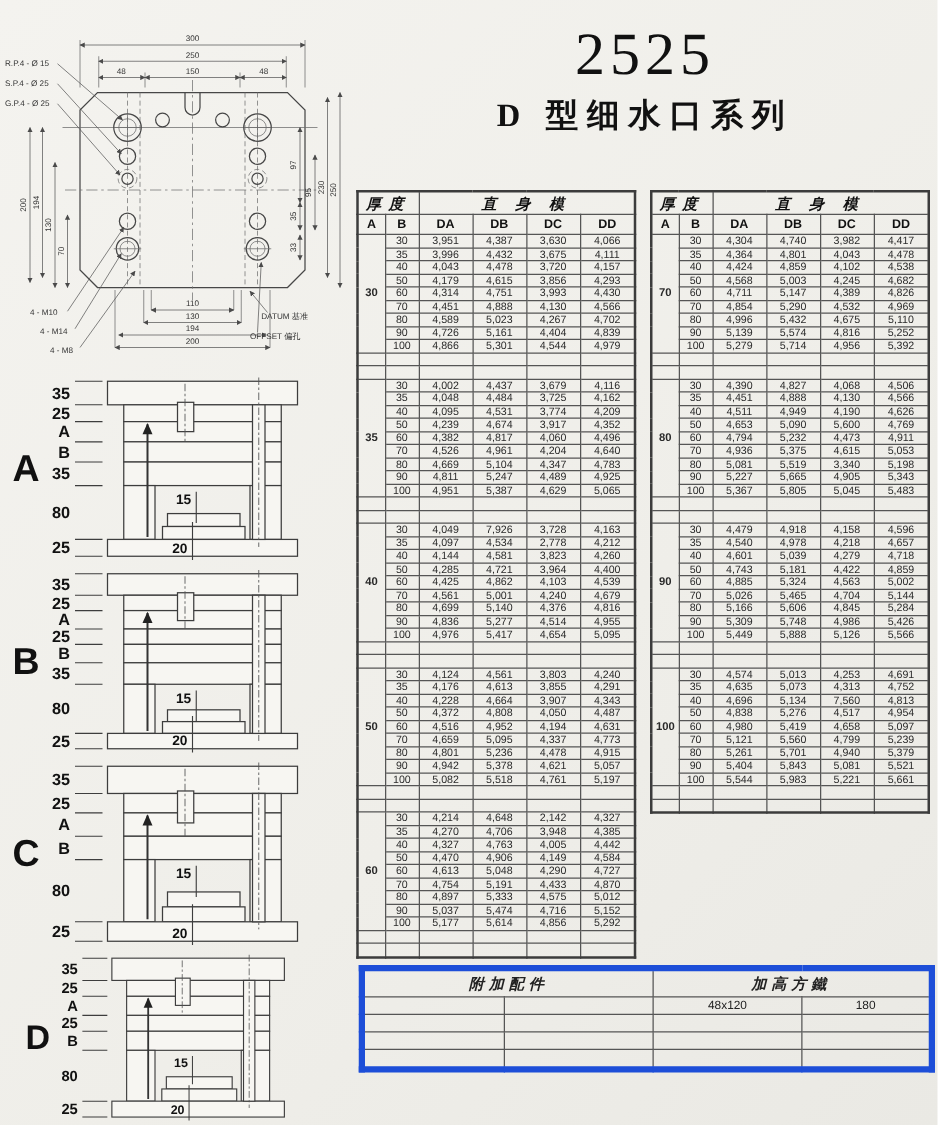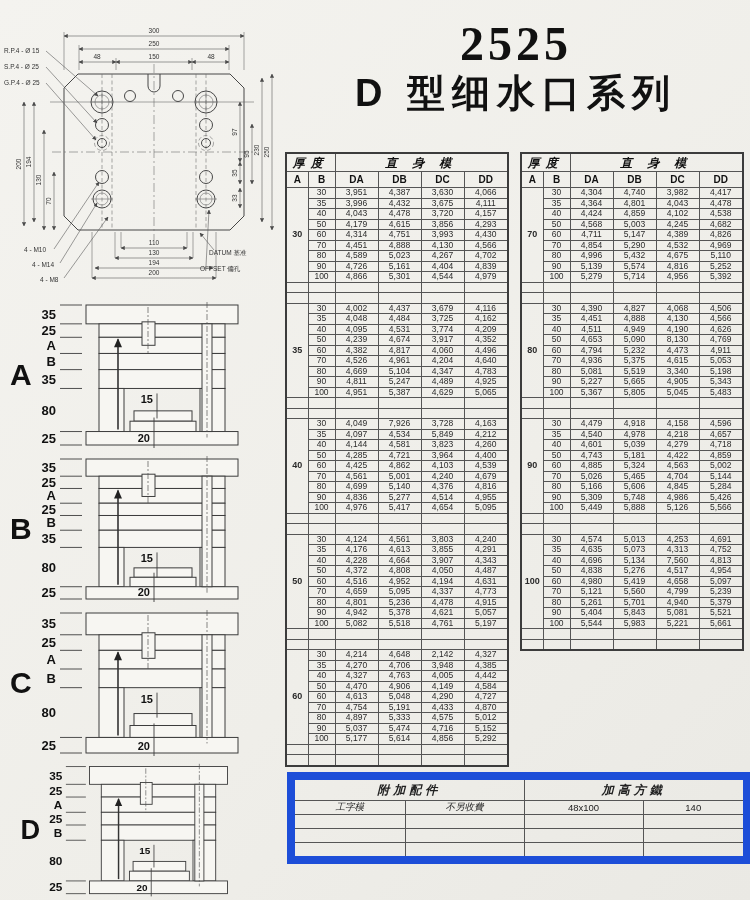--- a/index.html
+++ b/index.html
@@ -3,31 +3,31 @@
 <meta charset="utf-8">
 <style>
   html,body{margin:0;padding:0;}
   body{
     width:750px;height:900px;position:relative;overflow:hidden;
     background:linear-gradient(135deg,#f4f3ef 0%,#efeee9 60%,#eae9e4 100%);
     font-family:"Liberation Sans",sans-serif;color:#222;
   }
   
   .titleblock{position:absolute;left:288px;top:18px;width:456px;text-align:center;}
-  .model{font-family:"Liberation Serif",serif;font-weight:bold;font-size:48px;line-height:52px;letter-spacing:4px;color:#111;}
-  .series{font-family:Liberation Sans, sans-serif;font-weight:bold;font-size:38px;line-height:46px;letter-spacing:7px;color:#111;white-space:nowrap;}
+  .model{font-family:"Liberation Serif",serif;font-weight:normal;font-size:48px;line-height:52px;letter-spacing:4px;color:#111;}
+  .series{font-family:Liberation Serif, serif;font-weight:bold;font-size:26px;line-height:46px;letter-spacing:7px;color:#111;white-space:nowrap;}
   
   table.spec{position:absolute;border-collapse:collapse;table-layout:fixed;width:222px;border:2px solid #3c3c3c;}
   table.spec th,table.spec td{border:1px solid #555;padding:0;margin:0;text-align:center;overflow:hidden;
     font:8.5px/9.5px "Liberation Sans",sans-serif;color:#2b2b2b;height:9.5px;}
   table.spec thead tr.hrow1 th{font:italic bold 12px/16px "Liberation Serif",serif;height:17px;letter-spacing:6px;color:#111;}
   table.spec thead tr.hrow2 th{font:bold 10px/14px "Liberation Sans",sans-serif;height:15px;color:#111;}
   table.spec td.acell{font-weight:bold;font-size:9px;}
   
-  table.acc{position:absolute;border-collapse:collapse;table-layout:fixed;border:8px solid #1d4ed8;background:transparent;}
+  table.acc{position:absolute;border-collapse:collapse;table-layout:fixed;border:5px solid #1d4ed8;background:transparent;}
   table.acc th,table.acc td{border:1px solid #555;padding:0;text-align:center;overflow:hidden;color:#222;}
   table.acc th{font:italic bold 12px/19px "Liberation Serif",serif;height:20px;letter-spacing:4px;}
   table.acc td{font:9.5px/13px "Liberation Sans",sans-serif;height:13px;}
   table.acc td.cjk{font:italic 9.5px/13px "Liberation Serif",serif;}
   
   .dia{position:absolute;left:2px;width:244px;}
   .dletter{font:bold 30px "Liberation Sans",sans-serif;fill:#111;}
   .dlab{font:bold 13px "Liberation Sans",sans-serif;fill:#111;}
   .ilab{font:bold 11px "Liberation Sans",sans-serif;fill:#111;}
   .pl{fill:#f7f6f2;stroke:#3d3d3d;stroke-width:1;}
@@ -358,21 +358,21 @@
         <td>30</td>
         <td>4,049</td>
         <td>7,926</td>
         <td>3,728</td>
         <td>4,163</td>
       </tr>
       <tr>
         <td>35</td>
         <td>4,097</td>
         <td>4,534</td>
-        <td>5,849</td>
+        <td>2,778</td>
         <td>4,212</td>
       </tr>
       <tr>
         <td>40</td>
         <td>4,144</td>
         <td>4,581</td>
         <td>3,823</td>
         <td>4,260</td>
       </tr>
       <tr>
@@ -719,21 +719,21 @@
         <td>40</td>
         <td>4,511</td>
         <td>4,949</td>
         <td>4,190</td>
         <td>4,626</td>
       </tr>
       <tr>
         <td>50</td>
         <td>4,653</td>
         <td>5,090</td>
-        <td>8,130</td>
+        <td>5,600</td>
         <td>4,769</td>
       </tr>
       <tr>
         <td>60</td>
         <td>4,794</td>
         <td>5,232</td>
         <td>4,473</td>
         <td>4,911</td>
       </tr>
       <tr>
@@ -1104,37 +1104,37 @@
       <col style="width:104px">
     </colgroup>
   <thead>
     <tr>
       <th colspan="2">附加配件</th>
       <th colspan="2">加高方鐵</th>
     </tr>
   </thead>
   <tbody>
       <tr>
-        <td class="cjk">工字模</td>
-        <td class="cjk">不另收費</td>
-        <td>48x100</td>
-        <td>140</td>
-      </tr>
-      <tr>
         <td class="cjk"></td>
         <td class="cjk"></td>
-        <td></td>
-        <td></td>
+        <td>48x120</td>
+        <td>180</td>
       </tr>
       <tr>
         <td class="cjk"></td>
         <td class="cjk"></td>
         <td></td>
         <td></td>
       </tr>
       <tr>
         <td class="cjk"></td>
         <td class="cjk"></td>
         <td></td>
         <td></td>
       </tr>
+      <tr>
+        <td class="cjk"></td>
+        <td class="cjk"></td>
+        <td></td>
+        <td></td>
+      </tr>
     </tbody>
 </table>
 
 </body></html>

